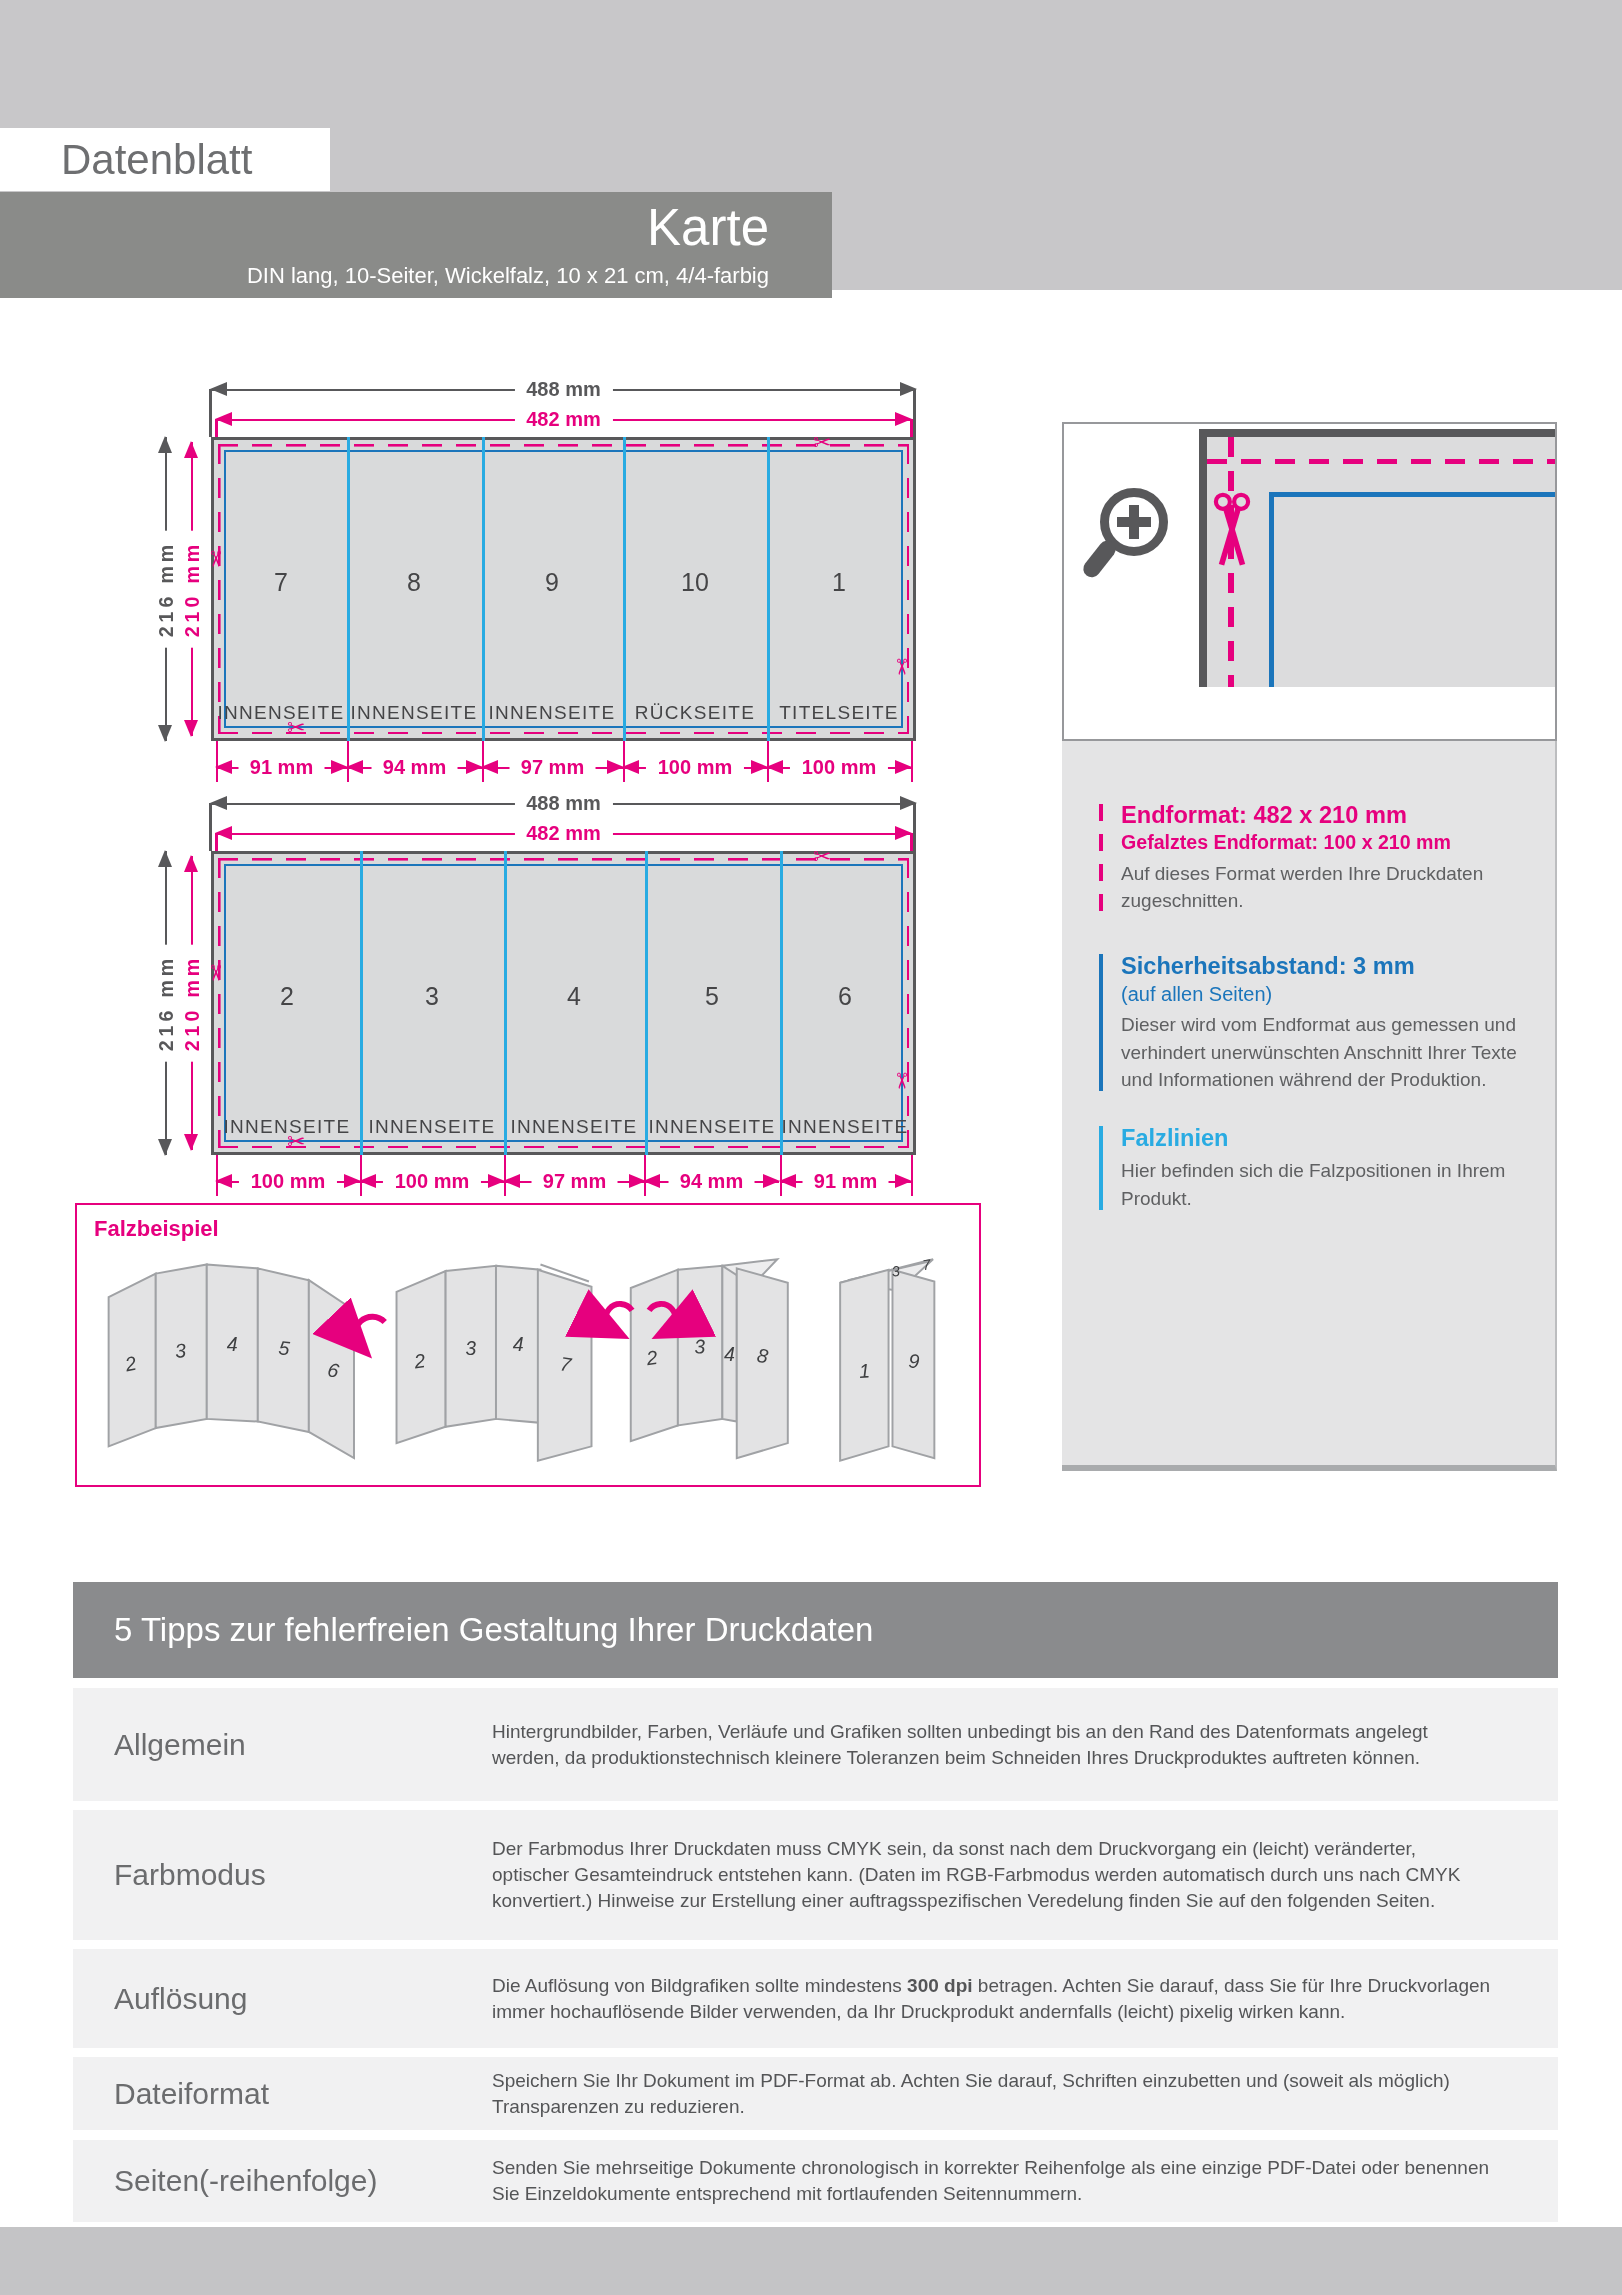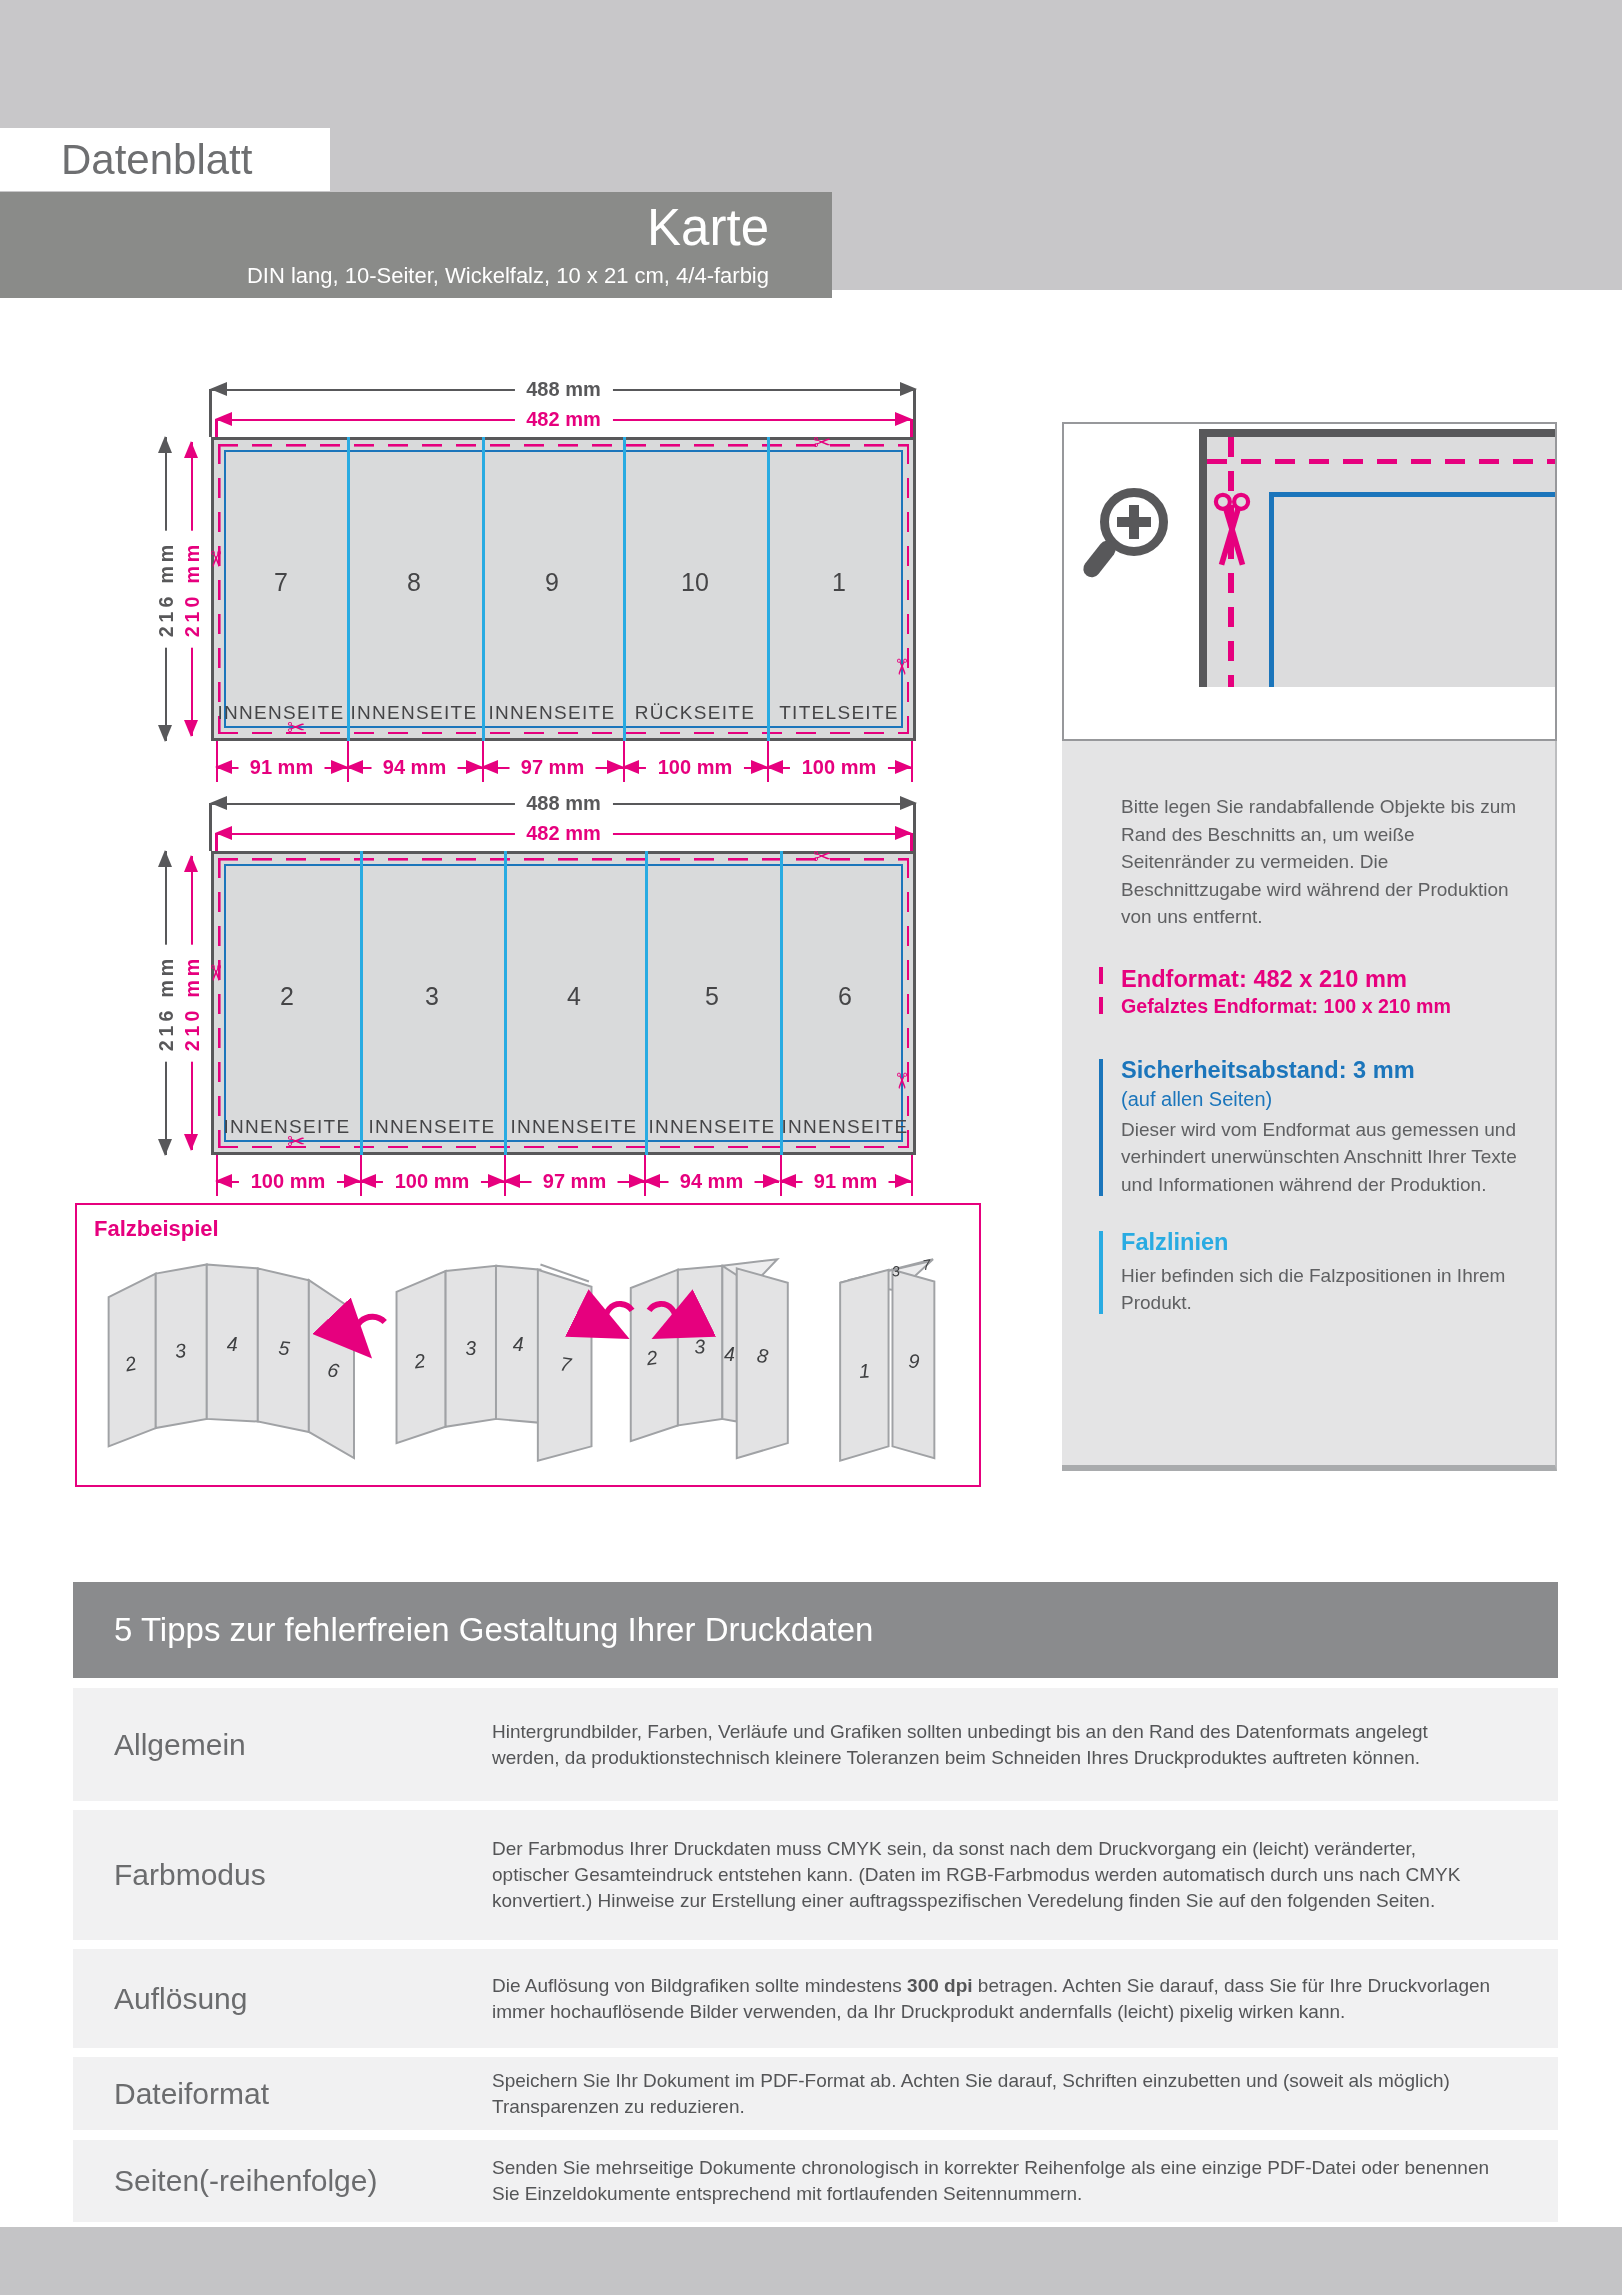--- a/index.html
+++ b/index.html
@@ -367,27 +367,25 @@
           <circle cx="17" cy="14" r="10" stroke-width="6"></circle>
           <circle cx="43" cy="14" r="10" stroke-width="6"></circle>
           <line x1="21" y1="23" x2="45" y2="104" stroke-width="8"></line>
           <line x1="39" y1="23" x2="15" y2="104" stroke-width="8"></line>
         </g>
       </svg>
     </div>
   </div>
 
   <div class="panel">
-    <div class="sb-sec" style="margin-top:26px">
-      <div class="sb-body">Bitte legen Sie randabfallende Objekte bis zum Rand des Beschnitts an, um weiße Seitenränder zu vermeiden. Die Beschnittzugabe wird während der Produktion von uns entfernt.</div>
-    </div>
     <div class="sb-sec" style="margin-top:34px">
       <div class="accent dash"></div>
       <div class="sb-h m">Endformat: 482 x 210 mm</div>
       <div class="sb-h2">Gefalztes Endformat: 100 x 210 mm</div>
+      <div class="sb-body">Auf dieses Format werden Ihre Druckdaten zugeschnitten.</div>
     </div>
     <div class="sb-sec" style="margin-top:37px">
       <div class="accent blue"></div>
       <div class="sb-h b">Sicherheitsabstand: 3 mm</div>
       <div class="sb-h3">(auf allen Seiten)</div>
       <div class="sb-body">Dieser wird vom Endformat aus gemessen und verhindert unerwünschten Anschnitt Ihrer Texte und Informationen während der Produktion.</div>
     </div>
     <div class="sb-sec" style="margin-top:30px">
       <div class="accent cyan"></div>
       <div class="sb-h c">Falzlinien</div>

